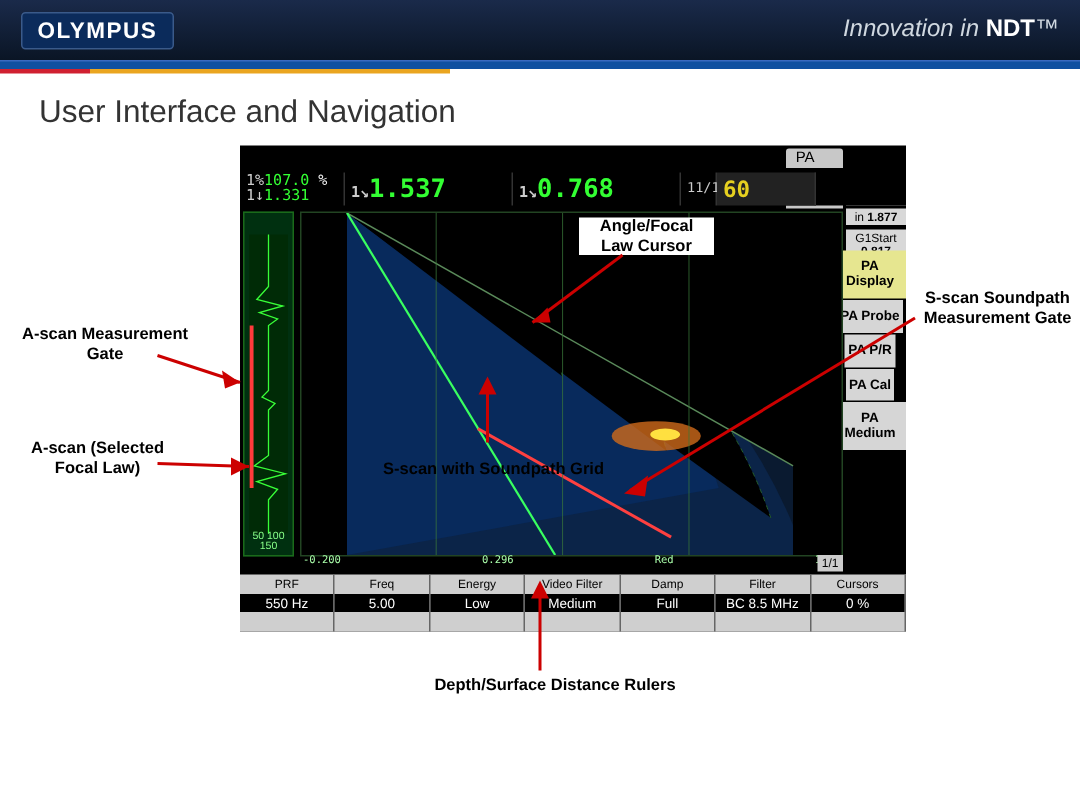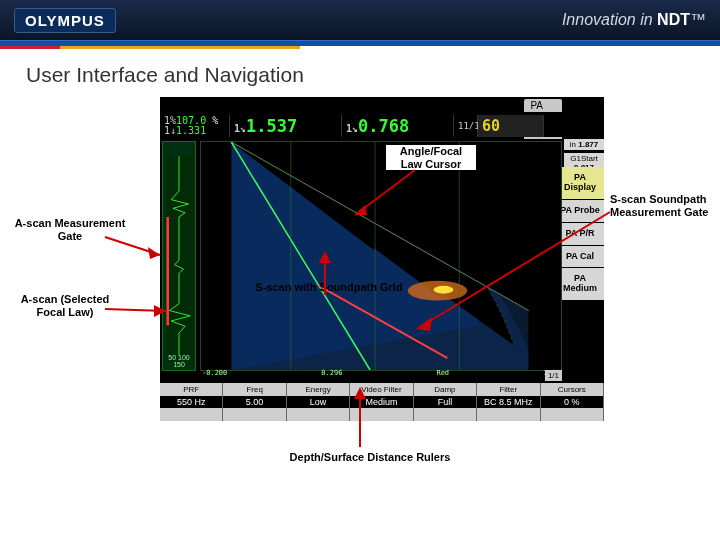--- a/index.html
+++ b/index.html
@@ -27,21 +27,21 @@
   .tvcell { border-right:1px solid #333; padding:2px 4px; display:flex; flex-direction:column; justify-content:center; line-height:1; }
   .tvcell .lbl2 { color:#ccc; font-size:9px; }
   .bign { color:#33ff33; font-size:17px; font-weight:bold; }
   .smln { color:#33ff33; font-size:10px; }
   .amber { color:#e6d020; }
   .white { color:#eee; }
 
   
   .gainbox { position:absolute; top:20px; right:0; width:40px; height:20px; background:#d8d8d8; color:#000; font-size:9px; text-align:center; line-height:1.1; padding-top:1px; }
   .readbox { position:absolute; right:0; width:40px; background:#d8d8d8; color:#000; font-size:8px; text-align:center; padding:1px 0; }
-  .softkeys { position:absolute; right:0; top:70px; width:48px; display:flex; flex-direction:column; gap:1px; }
+  .softkeys { position:absolute; right:0; top:70px; width:48px; display:flex; flex-direction:column; gap:1px;align-items:center; }
   .skey { background:#d6d6d6; color:#000; font-size:9px; font-weight:bold; text-align:center; padding:6px 2px; line-height:1.1; }
   .skey.sel { background:#e6e690; }
 
   
   .ascan { position:absolute; left:2px; top:44px; width:34px; height:230px; background:#003010; border:1px solid #1a6a1a; }
   .ascan .wave { position:absolute; left:3px; top:0; width:26px; height:100%; }
   .ascan .wave svg { width:100%; height:100%; }
   .ascan .tick { position:absolute; bottom:2px; left:0; right:0; font-size:7px; color:#8f8; text-align:center; }
 
   
@@ -194,31 +194,31 @@
       <line x1="5" y1="12" x2="60" y2="30"></line>
       <polygon points="60,30 48,22 50,34"></polygon>
     </svg>
 
   <div class="call" style="left:0; top:196px; width:130px">A-scan (Selected<br>Focal Law)</div>
   <svg class="arrow" style="left:100px; top:200px; width:80px; height:30px" viewBox="0 0 80 30">
       <line x1="5" y1="12" x2="66" y2="14"></line>
       <polygon points="66,14 54,8 54,20"></polygon>
     </svg>
 
-  <div class="call" style="left:244px; top:184px; width:170px; color:#000">S-scan with Soundpath Grid</div>
+  <div class="call" style="left:244px; top:210px; width:170px; color:#000">S-scan with Soundpath Grid</div>
   <svg class="arrow" style="left:300px; top:150px; width:50px; height:50px" viewBox="0 0 50 50">
       <line x1="25" y1="48" x2="25" y2="8"></line>
       <polygon points="25,4 19,16 31,16"></polygon>
     </svg>
 
   <div class="call" style="left:260px; top:354px; width:220px">Depth/Surface Distance Rulers</div>
   <svg class="arrow" style="left:340px; top:284px; width:40px; height:70px" viewBox="0 0 40 70">
       <line x1="20" y1="66" x2="20" y2="10"></line>
       <polygon points="20,6 14,18 26,18"></polygon>
     </svg>
 
-  <div class="call" style="left:610px; top:96px; width:110px; text-align:left">S-scan Soundpath<br>Measurement Gate</div>
+  <div class="call" style="left:610px; top:96px; width:110px; text-align:center">S-scan Soundpath<br>Measurement Gate</div>
   <svg class="arrow" style="left:400px; top:110px; width:215px; height:130px" viewBox="0 0 215 130">
       <line x1="210" y1="5" x2="20" y2="120"></line>
       <polygon points="16,122 32,110 30,124"></polygon>
     </svg>
 
 </div>
 
 </body></html>

